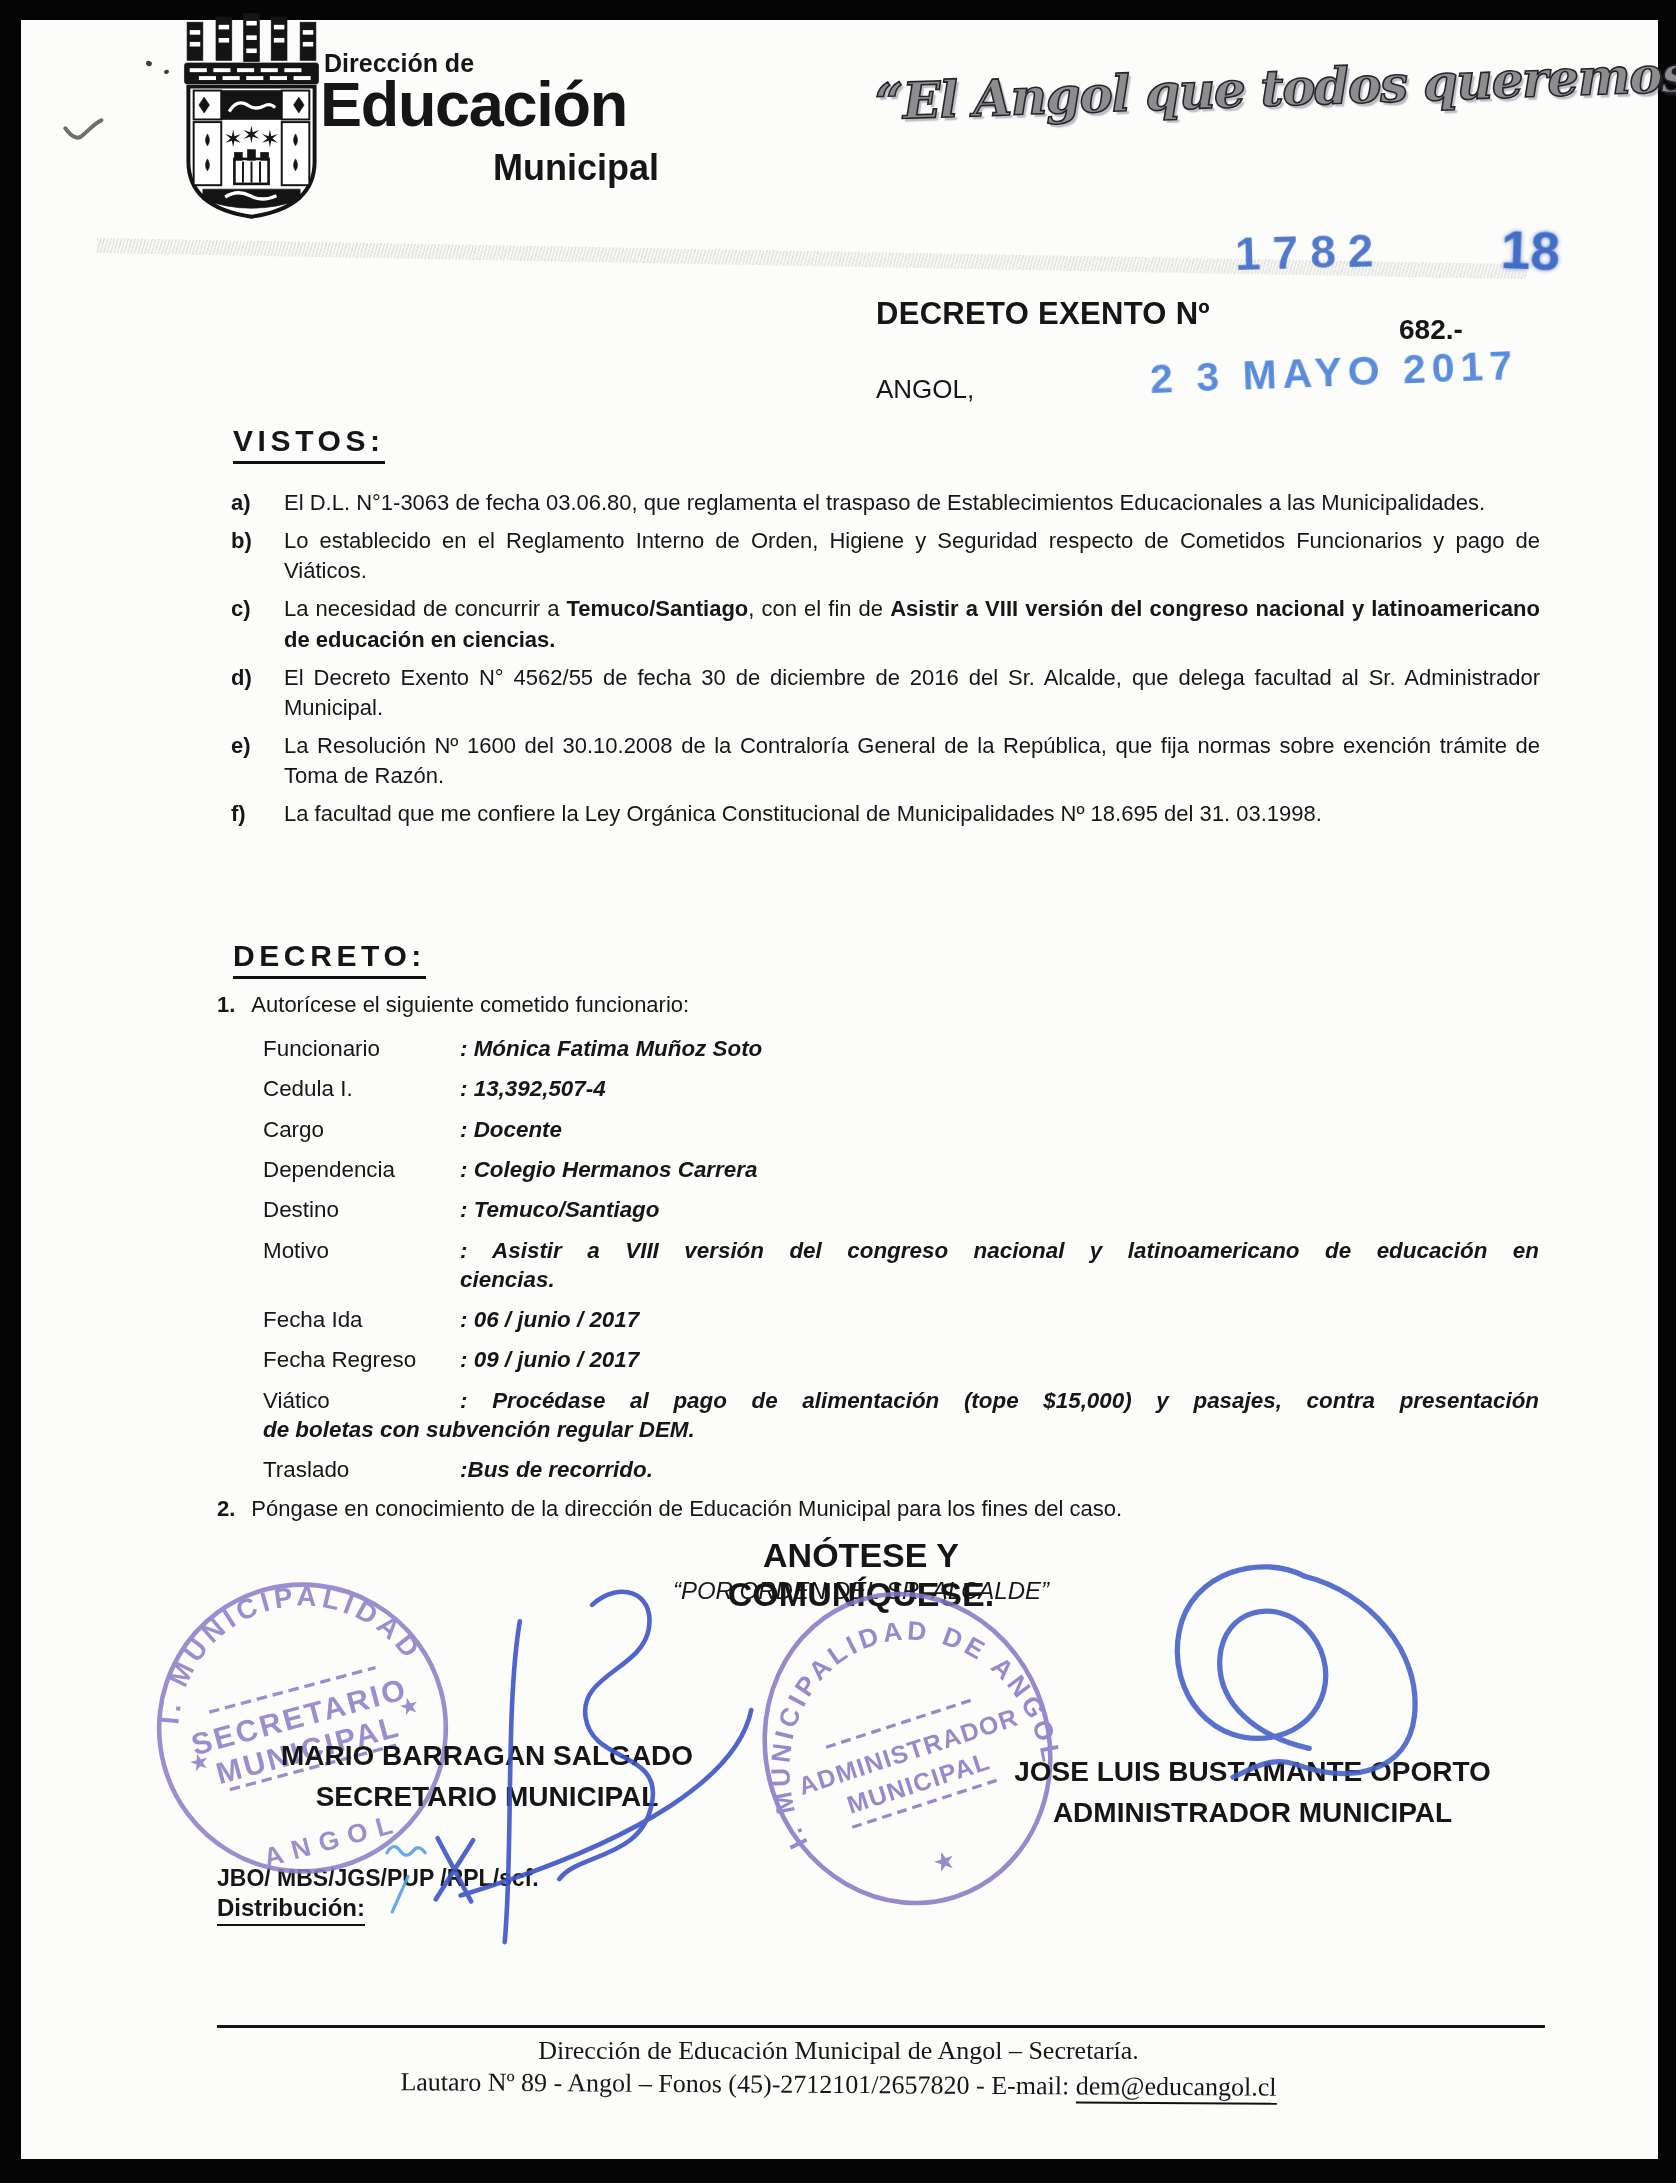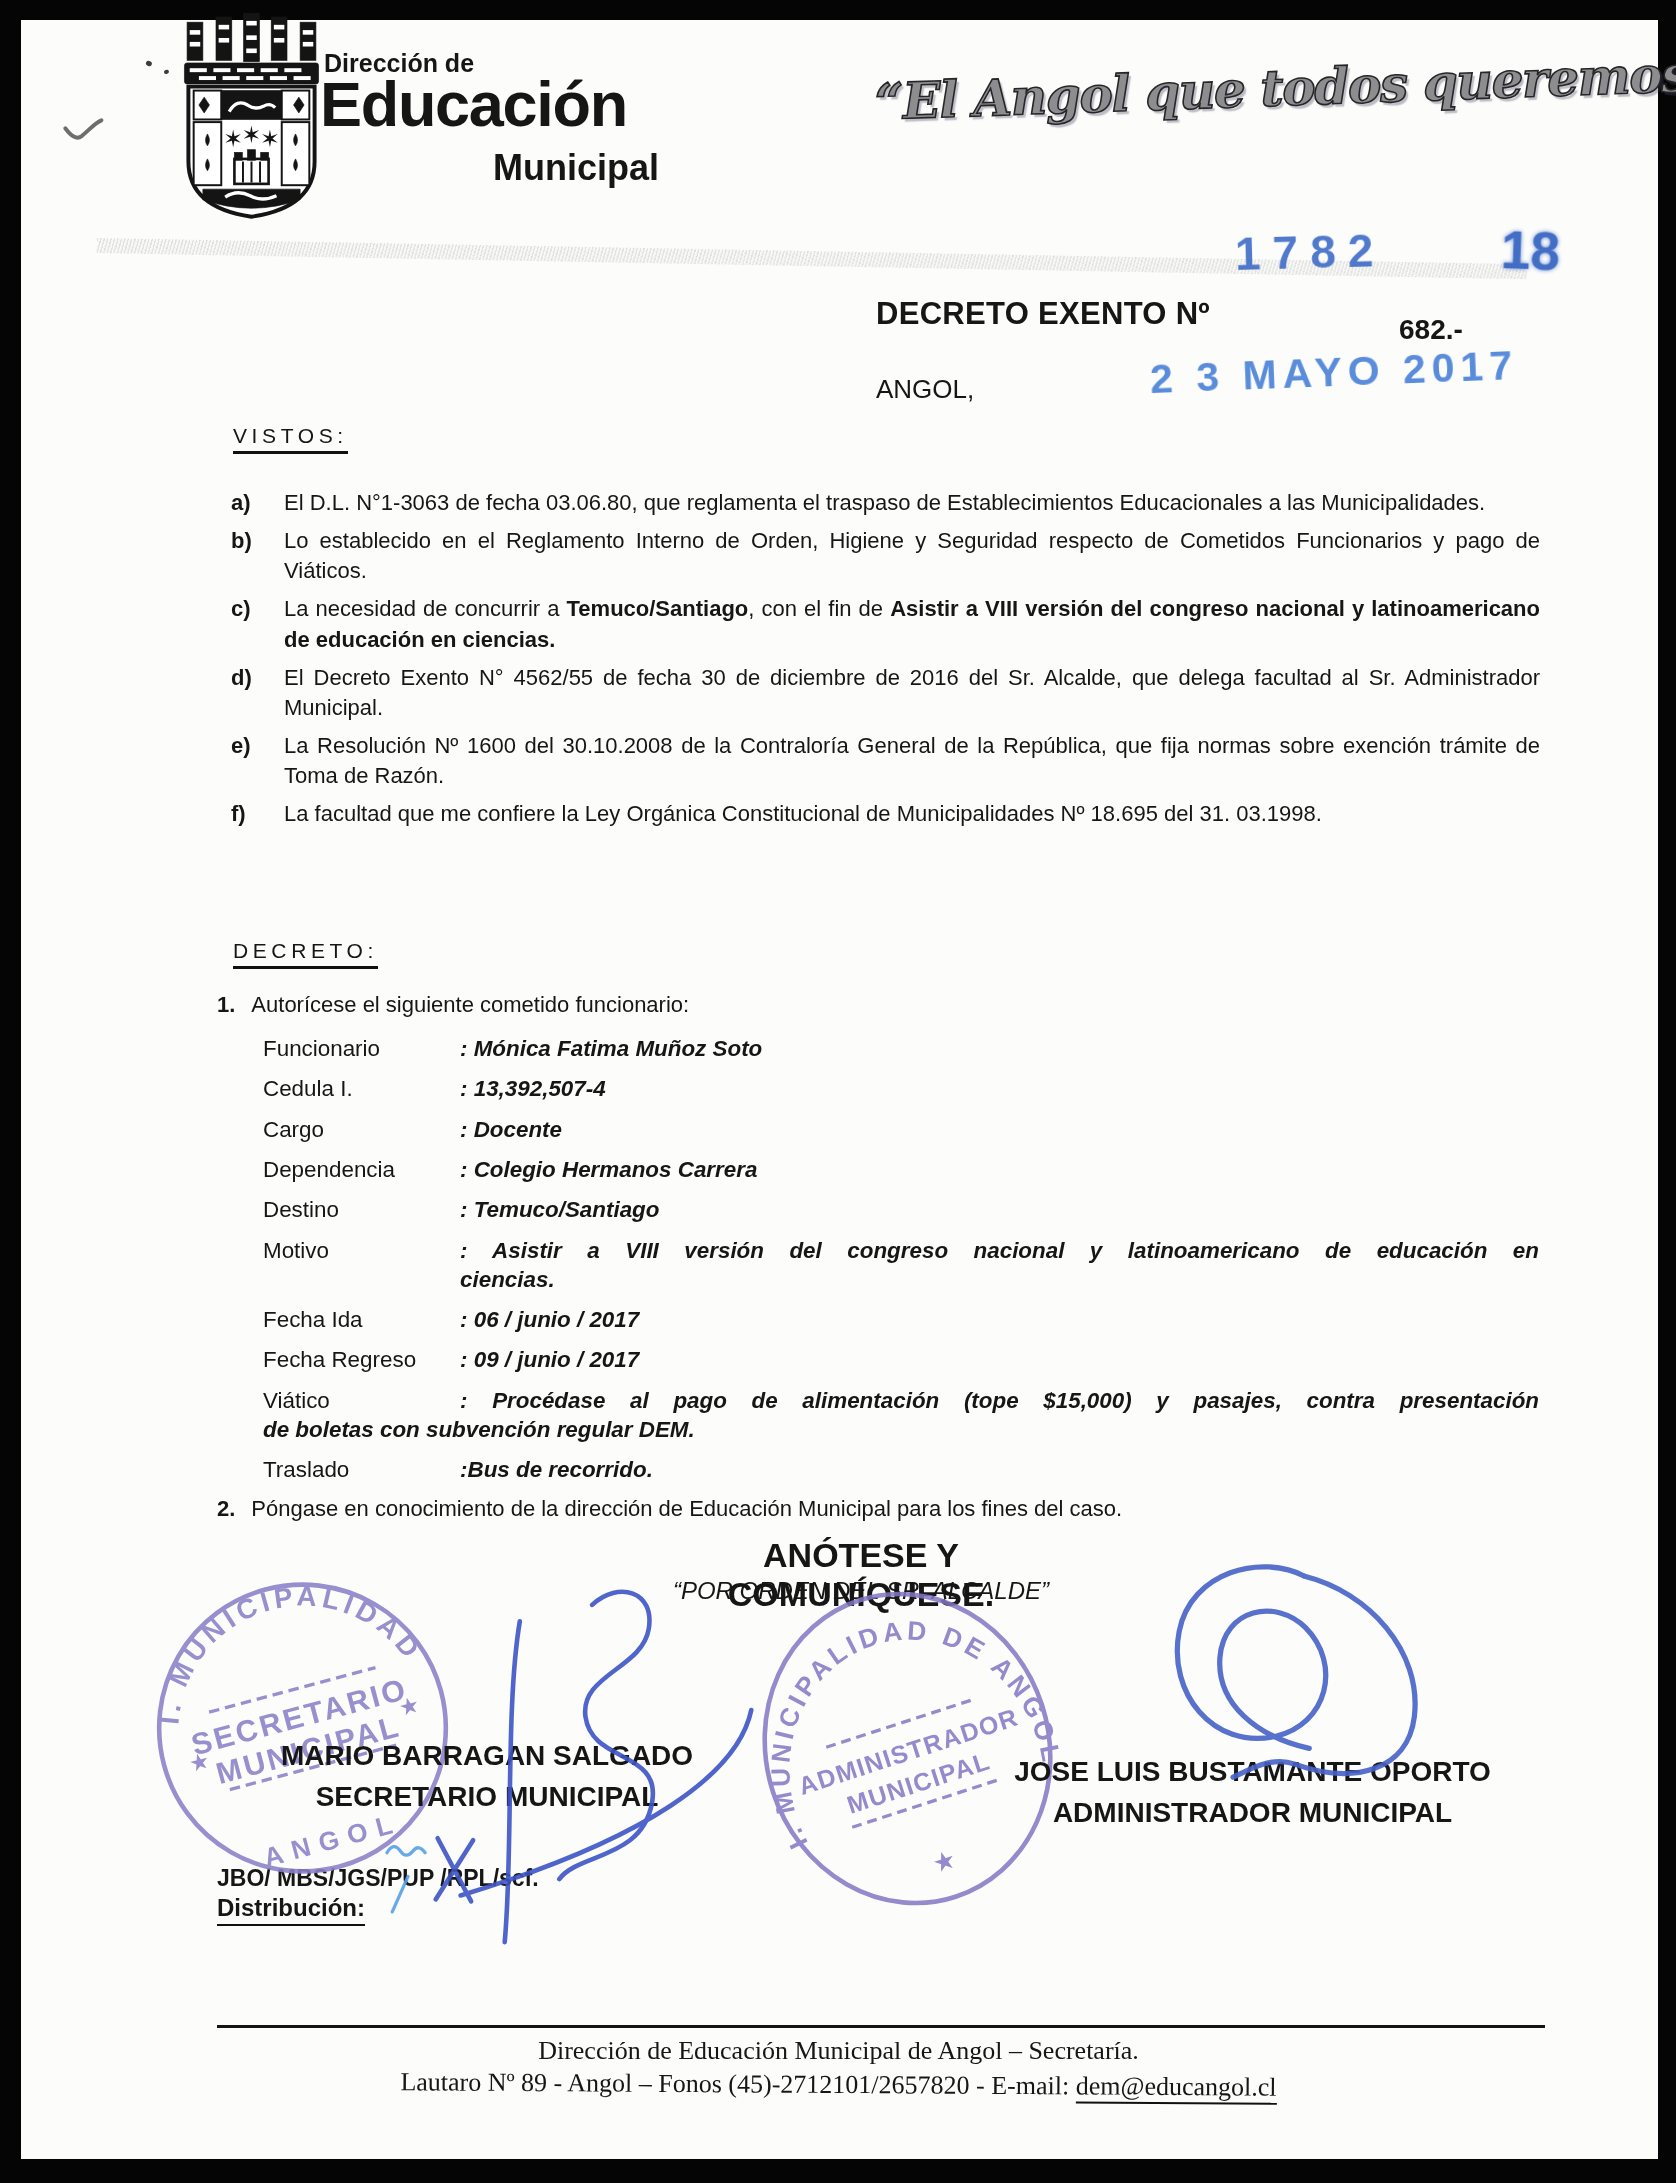--- a/index.html
+++ b/index.html
@@ -48,21 +48,21 @@
     color:#4c83d8;opacity:.92;transform:rotate(-2.2deg);filter:blur(0.2px);white-space:nowrap;
   }
 
   
   .dec-title{left:876px;top:296px;font-size:31px;font-weight:bold;letter-spacing:0.3px;}
   .dec-number{left:1399px;top:314px;font-size:28px;font-weight:bold;}
   .dec-city{left:876px;top:374px;font-size:26px;font-weight:normal;}
 
   
   .sec-heading{
-    font-size:21px;font-weight:normal;letter-spacing:4.6px;
+    font-size:30px;font-weight:bold;letter-spacing:4.6px;
     border-bottom:3.3px solid #111;padding-bottom:2.6px;
   }
   .vistos-head{left:233px;top:424px;}
   .decreto-head{left:233px;top:939px;}
 
   .vistos-list{left:231px;top:488px;width:1309px;}
   .vitem{display:flex;gap:17px;margin-bottom:8px;}
   .vlabel{font-weight:bold;min-width:36px;font-size:22px;line-height:1.37;}
   .vtext{flex:1;text-align:justify;font-size:22px;line-height:1.37;}
   .b{font-weight:bold;}

